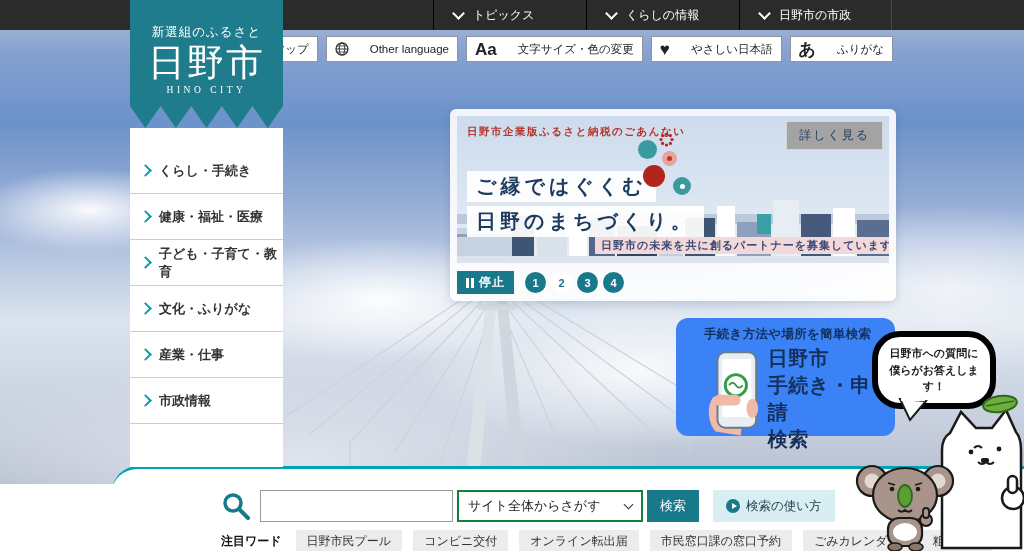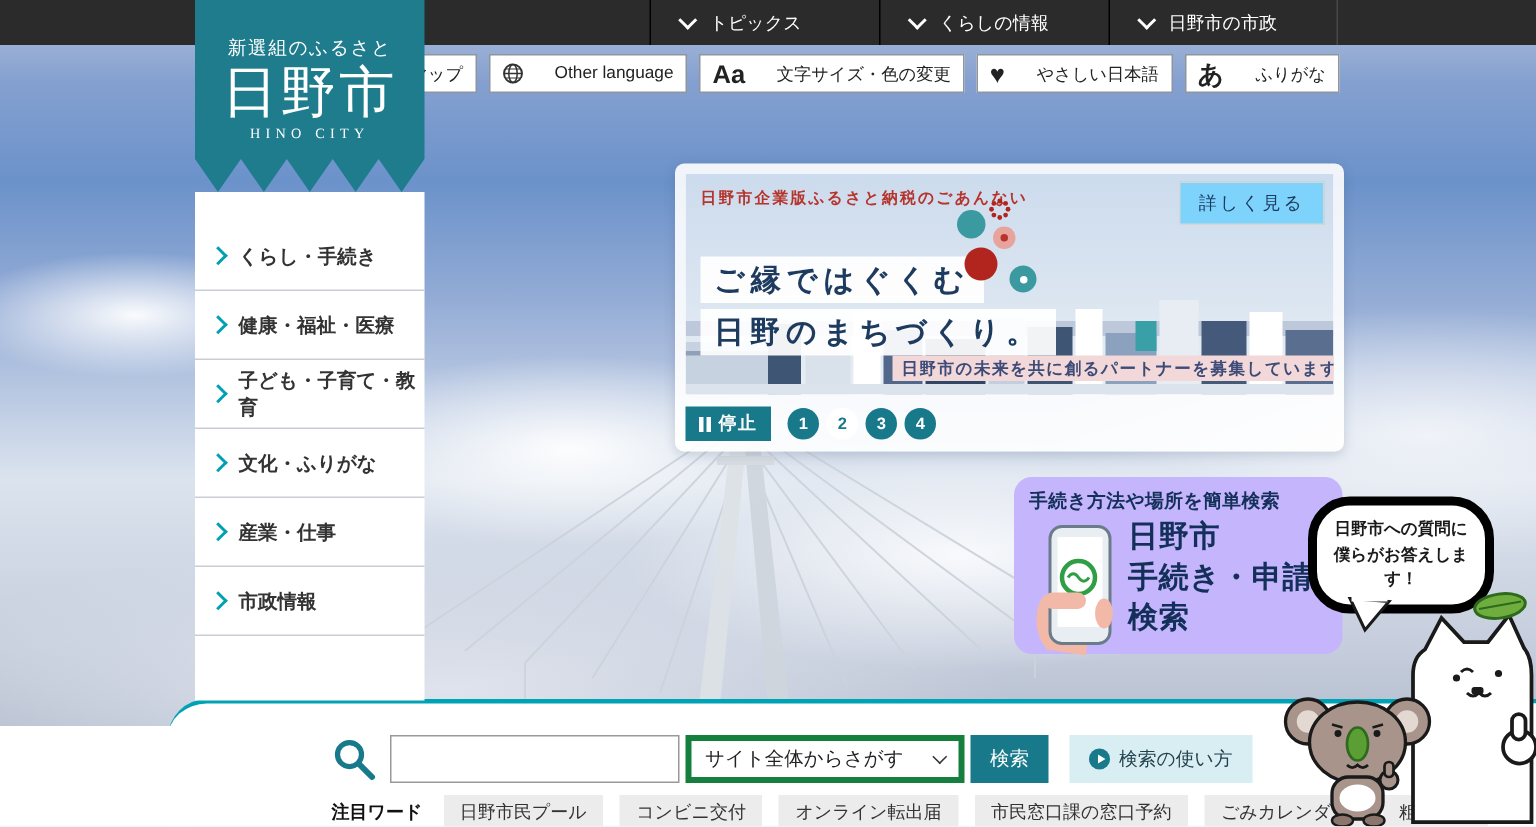--- a/index.html
+++ b/index.html
@@ -59,54 +59,54 @@
   .circ{position:absolute;border-radius:50%;}
   .c-teal1{left:181px;top:24px;width:19px;height:19px;background:#3a9aa0;}
   .c-salmon{left:205px;top:35px;width:15px;height:15px;background:#e8a49c;}
   .c-salmon::after{content:"";position:absolute;left:5px;top:5px;width:5px;height:5px;border-radius:50%;background:#b5342c;}
   .c-red{left:186px;top:49px;width:22px;height:22px;background:#b2251e;}
   .c-teal2{left:216px;top:61px;width:18px;height:18px;background:#3a9aa0;}
   .c-teal2::after{content:"";position:absolute;left:6.5px;top:6.5px;width:5px;height:5px;border-radius:50%;background:#fff;}
   .flower{position:absolute;left:202px;top:16px;}
   .caption{position:absolute;left:138px;bottom:9px;background:#f2d8d8;color:#3c4b78;font-size:11px;
     font-weight:bold;padding:1px 6px;letter-spacing:1px;white-space:nowrap;}
-  .detail-btn{position:absolute;right:6px;top:5px;background:#7dd3fc;border:1px solid #d6d6d6;
+  .detail-btn{position:absolute;right:6px;top:5px;background:#a3a3a3;border:1px solid #d6d6d6;
     color:#1d3a5f;font-size:12px;padding:5px 12px;letter-spacing:2px;cursor:pointer;}
   .controls{margin-top:8px;display:flex;align-items:center;gap:5px;height:23px;}
   .stop-btn{background:#17798a;color:#fff;font-size:12px;font-weight:bold;height:23px;
     display:flex;align-items:center;gap:5px;padding:0 9px;cursor:pointer;margin-right:6px;letter-spacing:1px;}
   .pause-ico{display:flex;gap:2px;}
   .pause-ico i{display:block;width:3px;height:10px;background:#fff;}
   .dot{width:21px;height:21px;border-radius:50%;background:#17798a;color:#fff;font-size:11px;
     font-weight:bold;display:flex;align-items:center;justify-content:center;cursor:pointer;}
   .dot.active{background:#fff;color:#17798a;}
 
   
-  .promo{position:absolute;left:676px;top:318px;width:219px;height:118px;background:#c4b5fd;
-    border-radius:12px;z-index:4;box-sizing:border-box;padding:8px 8px 0 10px;cursor:pointer;}
+  .promo{position:absolute;left:676px;top:318px;width:219px;height:118px;background:#3b82f6;
+    border-radius:12px;z-index:4;box-sizing:border-box;padding:8px 8px 0 28px;cursor:pointer;}
   .promo-heading{color:#14305a;font-size:12.5px;font-weight:bold;letter-spacing:.3px;}
   .promo-body{display:flex;margin-top:2px;}
   .promo-text{font-size:20px;font-weight:bold;color:#14305a;line-height:27px;margin-left:2px;letter-spacing:.5px;}
 
   
   .bubble{position:absolute;left:872px;top:331px;width:124px;background:#fff;border:6px solid #000000;
     border-radius:28px;padding:8px 4px;text-align:center;font-size:11px;font-weight:bold;color:#1a1a1a;
     line-height:1.5;z-index:7;box-sizing:border-box;}
   .bubble-tail{position:absolute;left:18px;bottom:-19px;z-index:7;}
   .mascots{position:absolute;left:850px;top:388px;z-index:8;}
 
   
   .bottom-panel{position:absolute;left:112px;right:0;top:466px;bottom:0;background:#fff;
     border-top:3px solid #00a3b5;border-top-left-radius:26px;z-index:2;}
   .bottom-fill{position:absolute;left:0;top:484px;width:130px;bottom:0;background:#fff;z-index:2;}
   .search-row{position:absolute;left:221px;top:490px;display:flex;align-items:center;z-index:5;}
   .mag{margin-right:9px;flex:none;}
   .search-input{width:193px;height:32px;border:1px solid #999;box-sizing:border-box;font-size:13px;
     padding:0 8px;outline:none;}
-  .scope-select{width:186px;height:32px;border:4px solid #15803d;box-sizing:border-box;background:#fff;
+  .scope-select{width:186px;height:32px;border:2px solid #15803d;box-sizing:border-box;background:#fff;
     display:flex;align-items:center;justify-content:space-between;padding:0 9px;font-size:13px;
     color:#222;margin-left:4px;cursor:pointer;}
   .sel-chev{width:6px;height:6px;border-left:1.5px solid #333;border-bottom:1.5px solid #333;
     transform:rotate(-45deg);margin-top:-3px;}
   .search-btn{width:52px;height:32px;background:#17798a;color:#fff;border:none;font-size:13px;
     margin-left:4px;cursor:pointer;font-family:inherit;}
   .help-btn{height:32px;background:#d9eef2;display:flex;align-items:center;gap:6px;padding:0 13px;
     margin-left:14px;font-size:12.5px;color:#23424e;cursor:pointer;}
   .play-ico{width:14px;height:14px;border-radius:50%;background:#17798a;position:relative;flex:none;}
   .play-ico::after{content:"";position:absolute;left:5.5px;top:4px;border-left:5px solid #fff;

